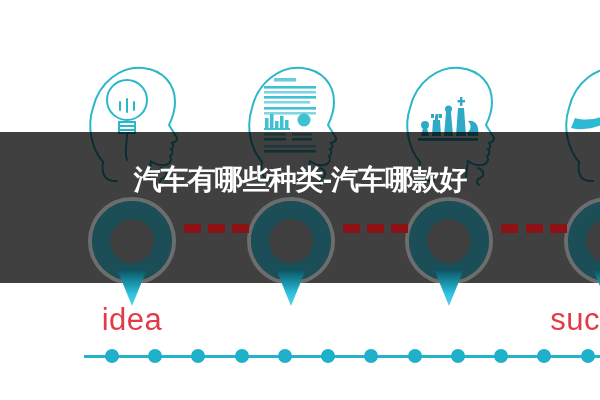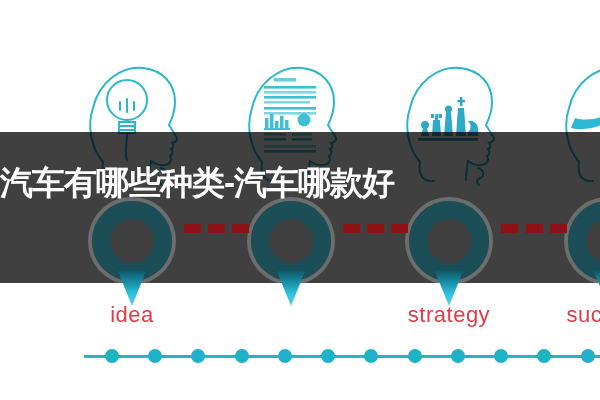--- a/index.html
+++ b/index.html
@@ -8,43 +8,43 @@
     font-family:"Liberation Sans",sans-serif;
   }
   
   .heads{position:absolute;left:0;top:0;width:600px;height:210px;}
   
   .banner{
     position:absolute;left:0;top:132px;width:600px;height:151px;
     background:rgba(0,0,0,0.75);
   }
   .banner-title{
-    position:absolute;left:0;top:161px;width:600px;text-align:left;
-    color:#ffffff;font-size:33px;font-weight:800;letter-spacing:-1px;
+    position:absolute;left:0;top:161px;width:600px;text-align:center;
+    color:#ffffff;font-size:28px;font-weight:800;letter-spacing:-1px;
     font-family:"Liberation Sans",sans-serif;white-space:nowrap;
   }
   
   .pin-ring{
     position:absolute;top:201px;width:80px;height:80px;box-sizing:border-box;
     border:18px solid #1c4e58;border-radius:50%;
     box-shadow:0 0 0 4px rgba(224,230,228,0.28);
   }
   .pin-pointer{
     position:absolute;top:269px;width:30px;height:37px;
     clip-path:polygon(0 0,100% 0,50% 100%);
     background:linear-gradient(180deg,#0d4e5b 0%,#17889e 32%,#2fc2e0 68%,#58d0e8 100%);
   }
   .dash-group{
     position:absolute;top:224px;height:9px;display:flex;justify-content:space-between;
   }
   .dash{width:17px;height:9px;background:#8c1215;}
   
   .step-label{
     position:absolute;top:302px;transform:translateX(-50%);
-    color:#e23b47;font-size:22px;font-weight:300;letter-spacing:0.5px;
+    color:#e23b47;font-size:31px;font-weight:300;letter-spacing:0.5px;
     font-family:"Liberation Sans",sans-serif;white-space:nowrap;
   }
   
   .track-line{position:absolute;left:84px;top:355px;width:516px;height:3px;background:#23b4cc;}
   .track-dot{position:absolute;top:349px;width:14px;height:14px;border-radius:50%;background:#1fb1ca;}
 </style>
 </head>
 <body>
 
 <div class="stage">
@@ -147,21 +147,20 @@
       <span class="dash"></span>
       <span class="dash"></span>
   </div>
 
   <div class="pin-pointer" style="left:117px"></div>
   <div class="pin-pointer" style="left:276px"></div>
   <div class="pin-pointer" style="left:434px"></div>
   <div class="pin-pointer" style="left:593px"></div>
 
   <div class="step-label" style="left:132px">idea</div>
-  <div class="step-label" style="left:449px">strategy</div>
   <div class="step-label" style="left:608px">success</div>
 
   <div class="track-line"></div>
   <span class="track-dot" style="left:105px"></span>
   <span class="track-dot" style="left:148px"></span>
   <span class="track-dot" style="left:191px"></span>
   <span class="track-dot" style="left:235px"></span>
   <span class="track-dot" style="left:278px"></span>
   <span class="track-dot" style="left:321px"></span>
   <span class="track-dot" style="left:364px"></span>

